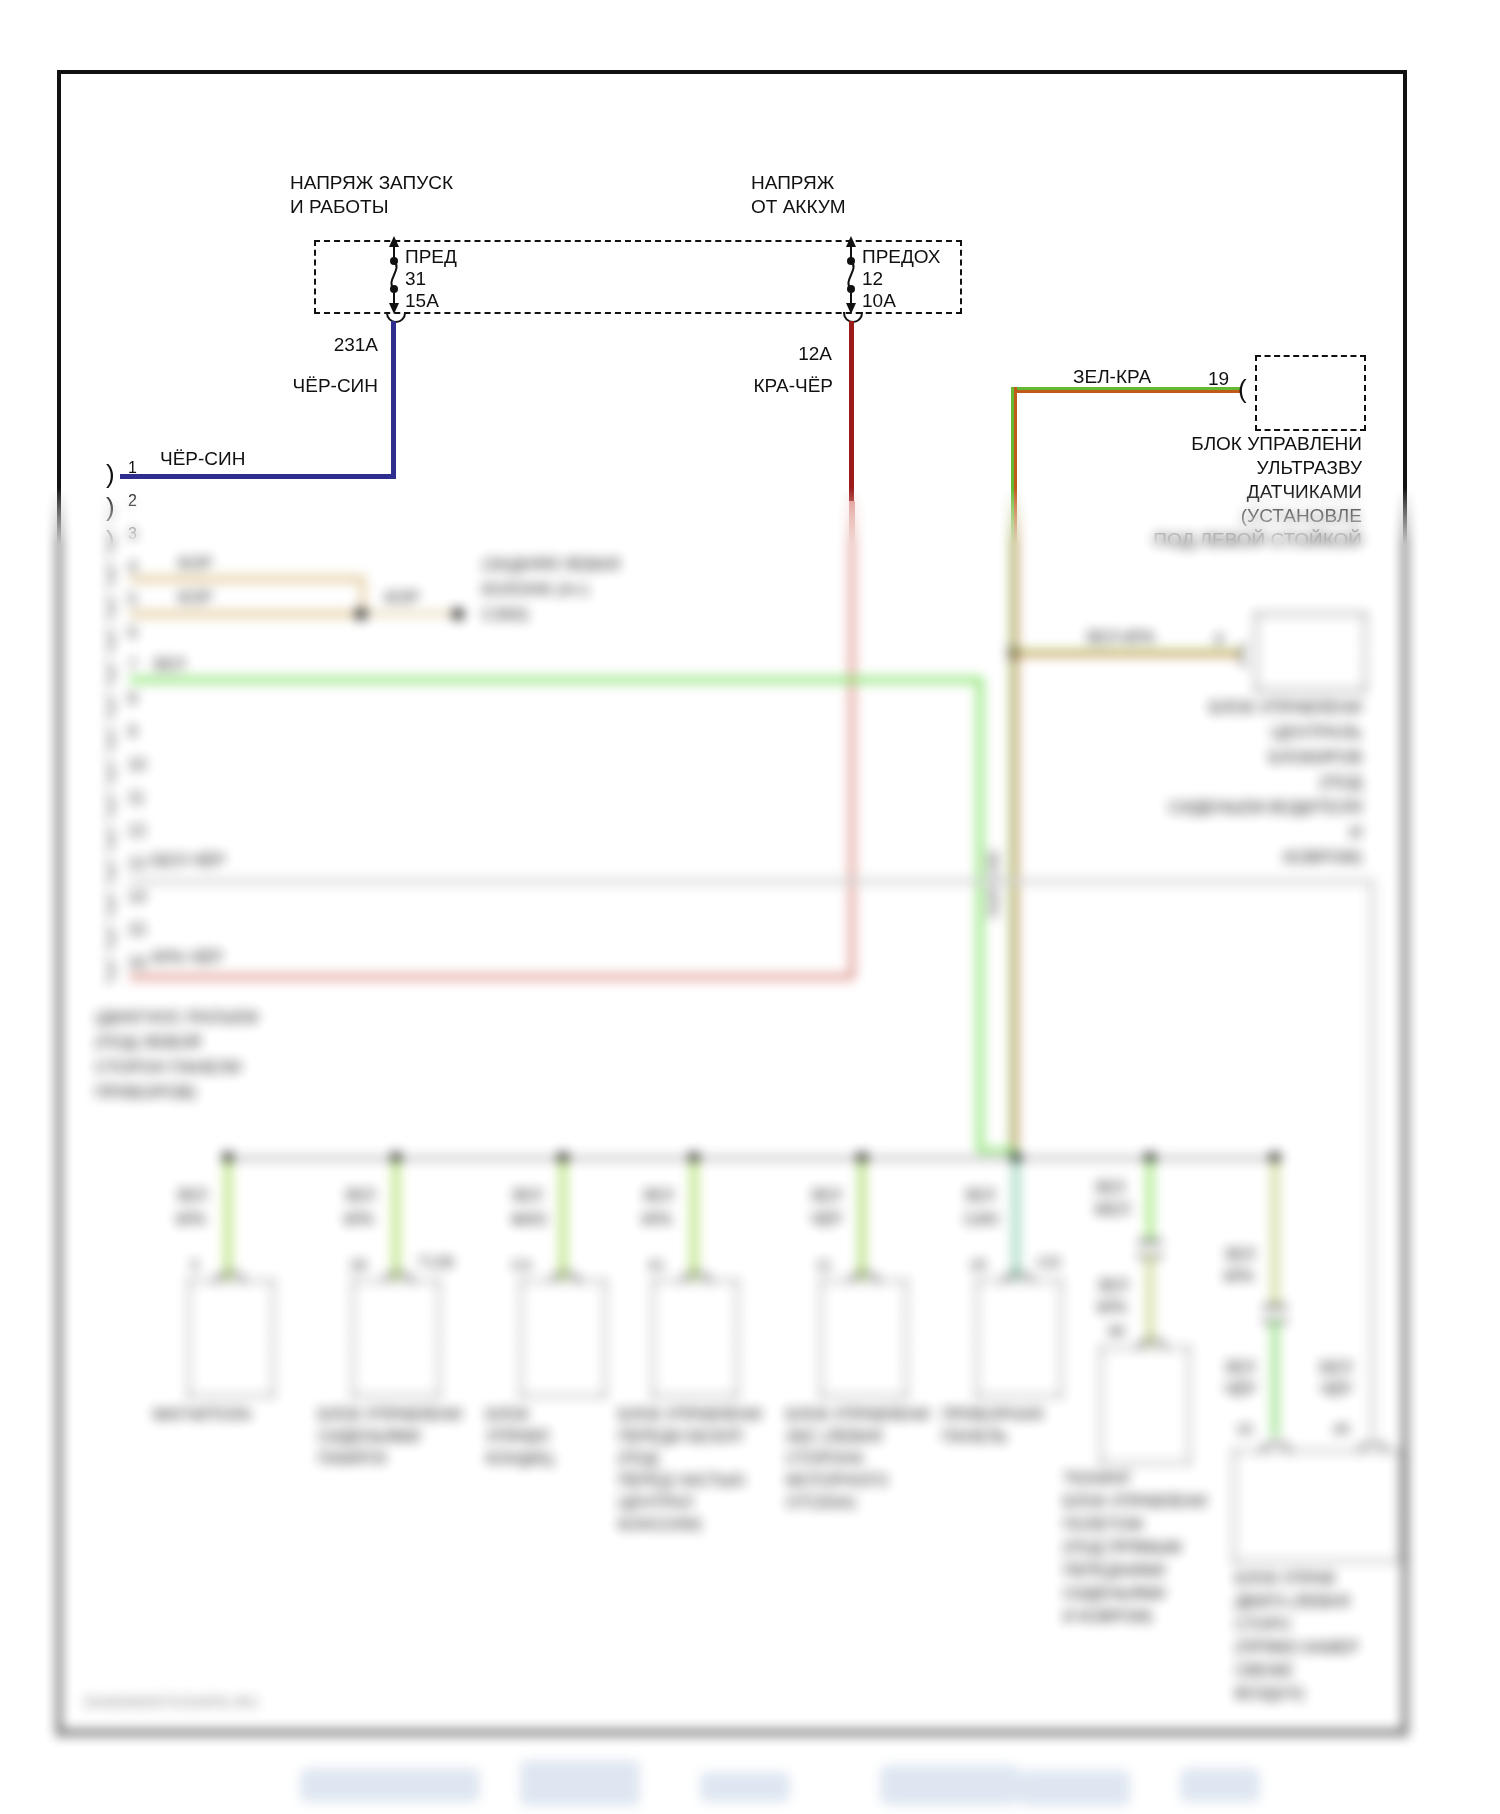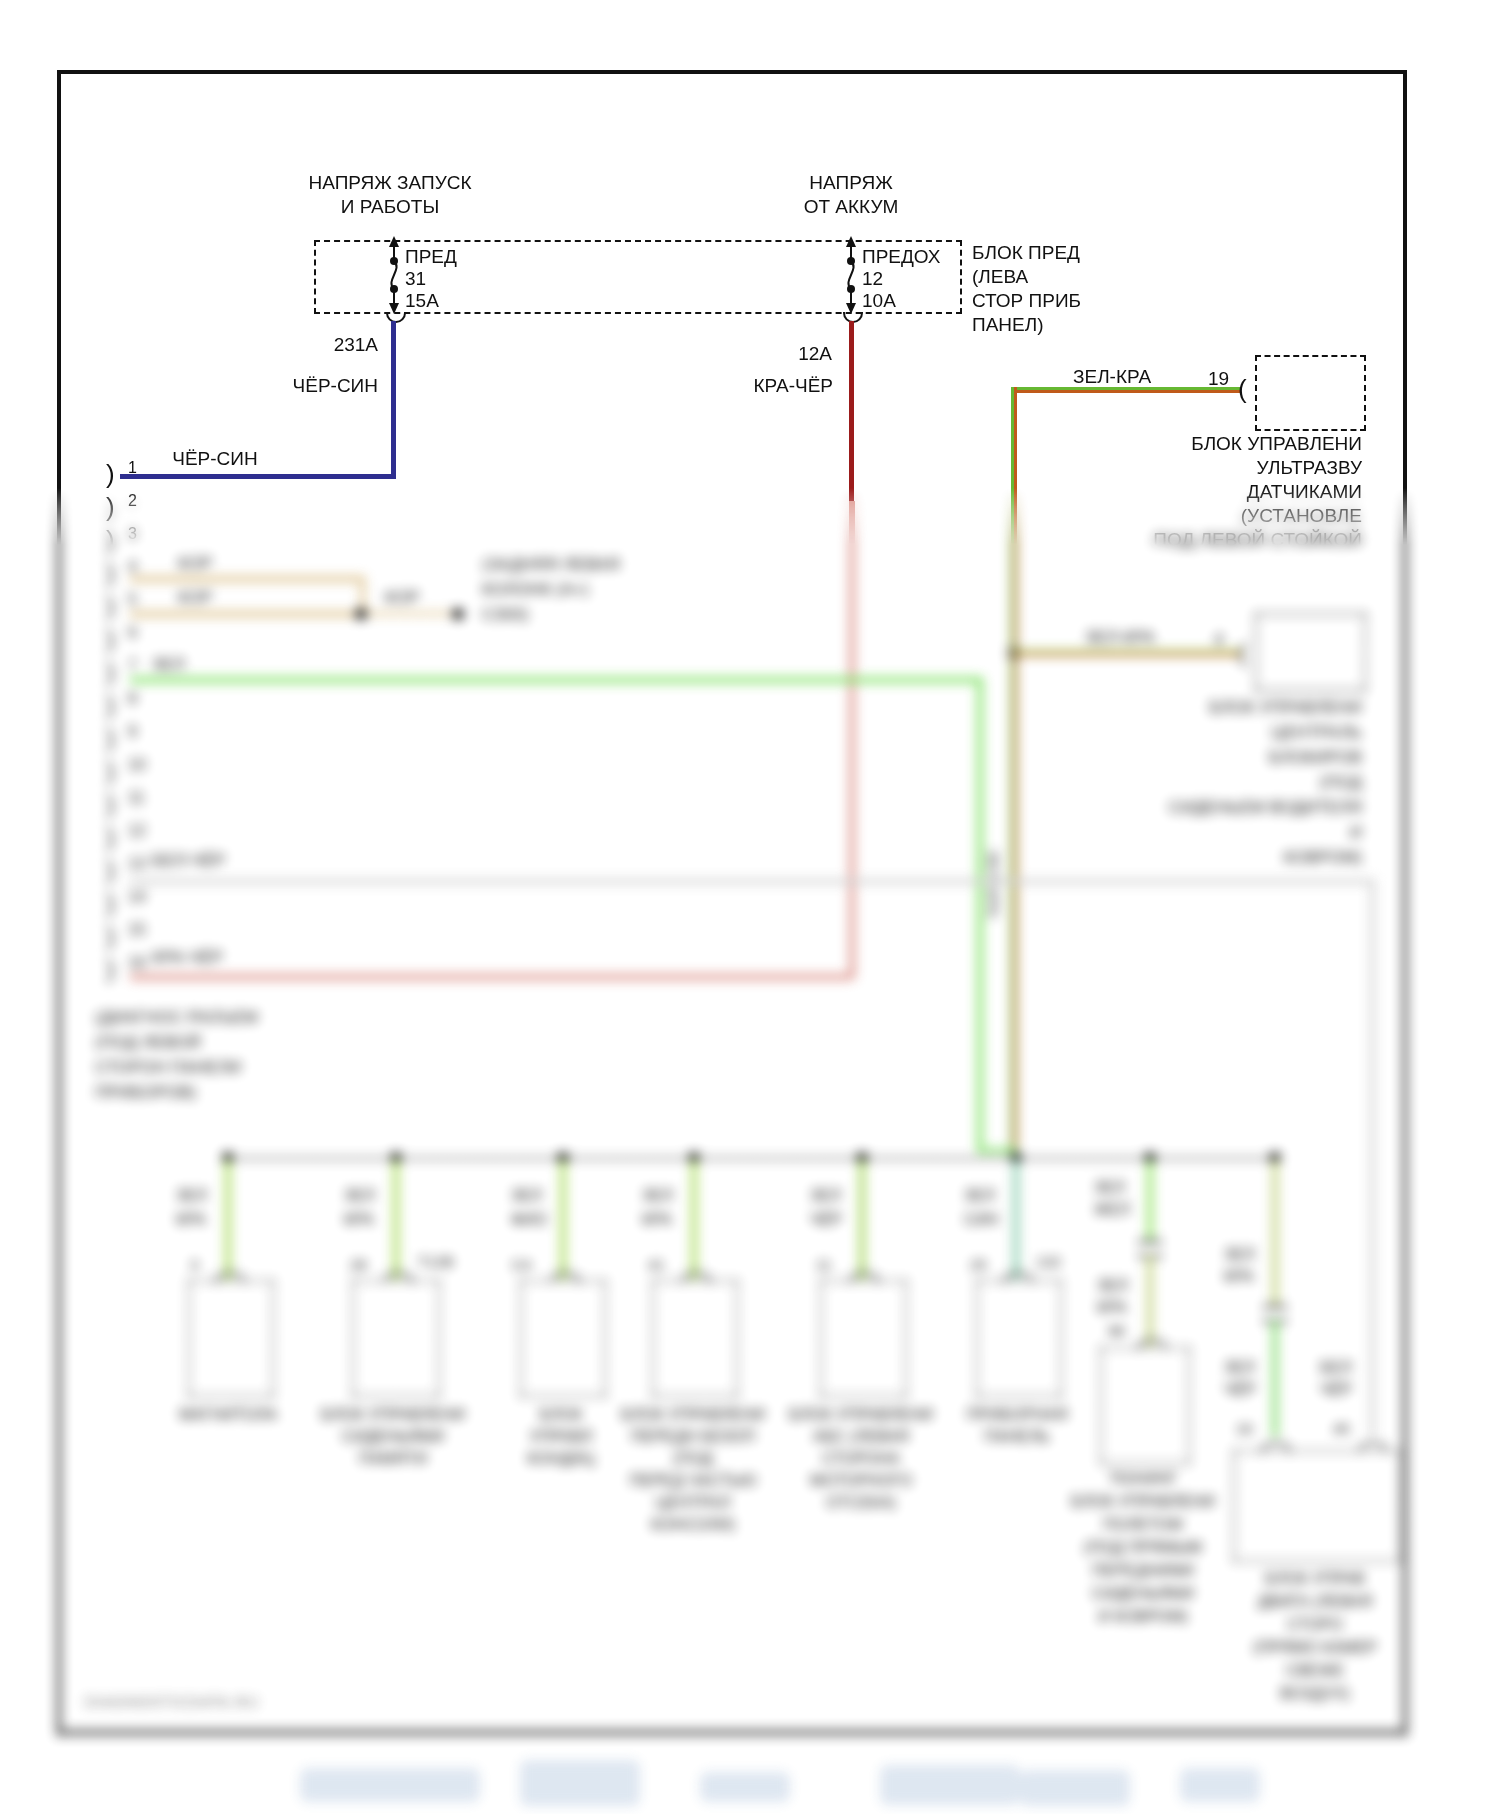--- a/index.html
+++ b/index.html
@@ -12,21 +12,21 @@
     z-index:2;}
   .layer.blurred{
     filter:blur(6px);opacity:.93;
     -webkit-mask-image:linear-gradient(to bottom,rgba(0,0,0,0) 488px,#000 545px);
             mask-image:linear-gradient(to bottom,rgba(0,0,0,0) 488px,#000 545px);
     z-index:1;}
   .diagram{position:absolute;inset:0;}
   .abs{position:absolute;}
   .lbl{position:absolute;font-size:17px;line-height:1.2;white-space:nowrap;}
   .s19{font-size:19px;}
-  .ctr{text-align:center;}
+  .ctr{}
   .rt{text-align:right;}
   .blk{position:absolute;font-size:17px;line-height:25px;}
   .blk.s19{font-size:19px;line-height:24px;}
   .hw{position:absolute;height:6px;}
   .vw{position:absolute;width:6px;}
   .dot{position:absolute;width:12px;height:12px;border-radius:50%;background:#111;}
   .dash{position:absolute;border:2px dashed #222;background:transparent;}
   .busline{position:absolute;border-top:3px dashed #555;height:0;}
   .arc{position:absolute;font-size:26px;color:#111;line-height:1;}
   .socket{position:absolute;width:16px;height:9px;border:2px solid #111;border-top:none;
@@ -77,26 +77,20 @@
     <circle cx="15" cy="25" r="4" fill="#111"></circle>
     <path d="M15,25 C24,33 6,45 15,53" fill="none" stroke="#111" stroke-width="2"></path>
     <circle cx="15" cy="53" r="4" fill="#111"></circle>
     <line x1="15" y1="53" x2="15" y2="70" stroke="#111" stroke-width="2"></line>
           <polygon points="15,78 10,67 20,67" fill="#111"></polygon>
   </svg>
   <div class="lbl s19" style="left:862px;top:246px;"><span>ПРЕДОХ</span></div>
   <div class="lbl s19" style="left:862px;top:268px;"><span>12</span></div>
   <div class="lbl s19" style="left:862px;top:290px;"><span>10А</span></div>
 
-  <div class="blk s19" style="left:972px;top:241px;width:180px;">
-    <div>БЛОК ПРЕД</div>
-          <div>(ЛЕВА</div>
-    <div>СТОР ПРИБ</div>
-          <div>ПАНЕЛ)</div>
-  </div>
 
   <div class="socket" style="left:386px;top:312px;"></div>
   <div class="socket" style="left:843px;top:312px;"></div>
 
   <div class="lbl s19 rt" style="left:300px;top:334px;width:78px;"><span>231А</span></div>
   <div class="lbl s19 rt" style="left:288px;top:375px;width:90px;"><span>ЧЁР-СИН</span></div>
   <div class="vw" style="left:391px;top:321px;height:158px;background:#2e2e8f;width:5px;"></div>
   <div class="hw" style="left:120px;top:474px;width:276px;height:5px;background:#2e2e8f;"></div>
   <div class="lbl s19 ctr" style="left:160px;top:448px;width:110px;"><span>ЧЁР-СИН</span></div>
 

